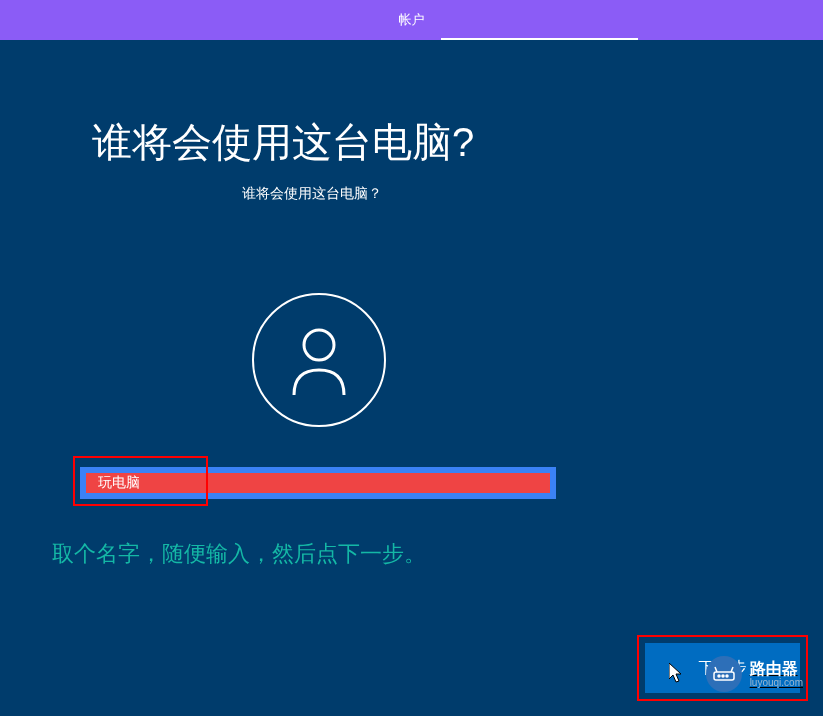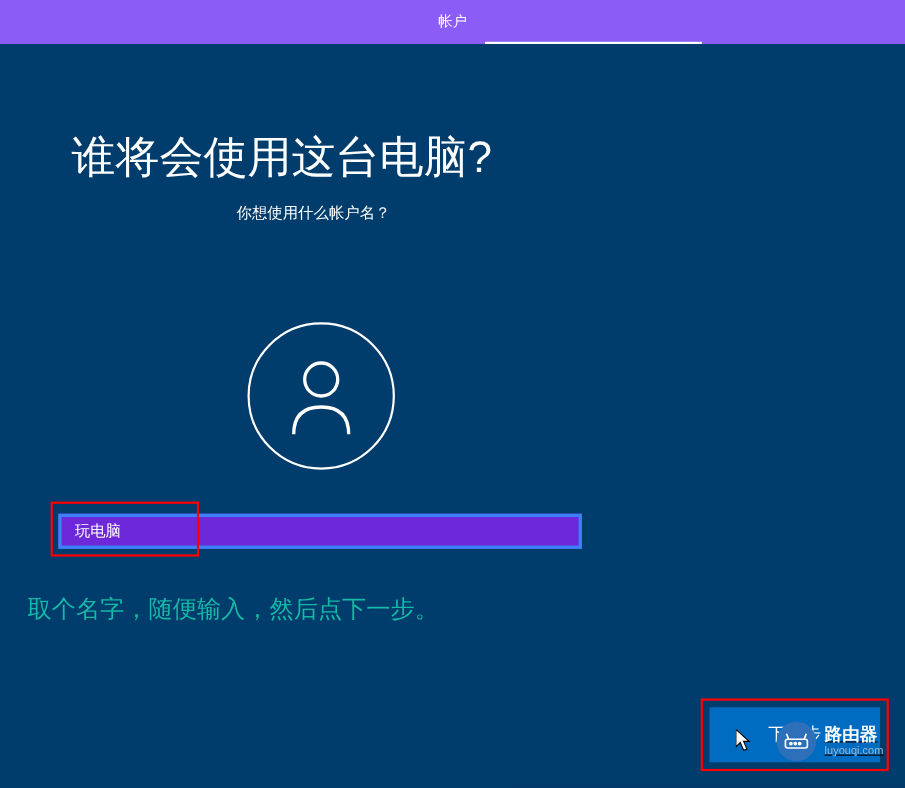--- a/index.html
+++ b/index.html
@@ -31,21 +31,21 @@
     .top-bar-underline {
       position: absolute;
       bottom: 0;
       left: 441px;
       width: 197px;
       height: 2px;
       background: #fff;
     }
     .main-content {
       padding-top: 75px;
-      padding-left: 65px;
+      padding-left: 92px;
       padding-right: 100px;
     }
     .title {
       color: #fff;
       font-size: 40px;
       font-weight: 300;
     }
     .subtitle {
       color: #fff;
       font-size: 14px;
@@ -76,22 +76,22 @@
       border: 2px solid #ff0000;
       width: 135px;
       height: 50px;
       left: -19px;
       top: -11px;
       pointer-events: none;
     }
     .username-input {
       width: 476px;
       height: 32px;
-      background: #6d28d9;
-      border: 3px solid #3b82f6;
+      background: #ef4444;
+      border: 6px solid #3b82f6;
       color: #fff;
       padding: 0 12px;
       font-size: 14px;
       font-family: inherit;
       margin-left: -12px;
     }
     .annotation-text {
       color: #14b8a6;
       font-size: 22px;
       margin-top: 40px;
@@ -169,21 +169,21 @@
 </head>
 <body>
 
 <div class="top-bar">
   <span class="top-bar-label">帐户</span>
   <div class="top-bar-underline"></div>
 </div>
 
 <div class="main-content">
   <h1 class="title">谁将会使用这台电脑?</h1>
-  <p class="subtitle">你想使用什么帐户名？</p>
+  <p class="subtitle">谁将会使用这台电脑？</p>
 
   <div class="avatar-circle">
     <svg class="avatar-icon" viewBox="0 0 60 70" fill="none" stroke="#fff" stroke-width="3">
       <circle cx="30" cy="20" r="15"></circle>
       <path d="M 5 70 Q 5 45 30 45 Q 55 45 55 70"></path>
     </svg>
   </div>
 
   <div class="input-section">
     <div class="input-highlight-box"></div>

